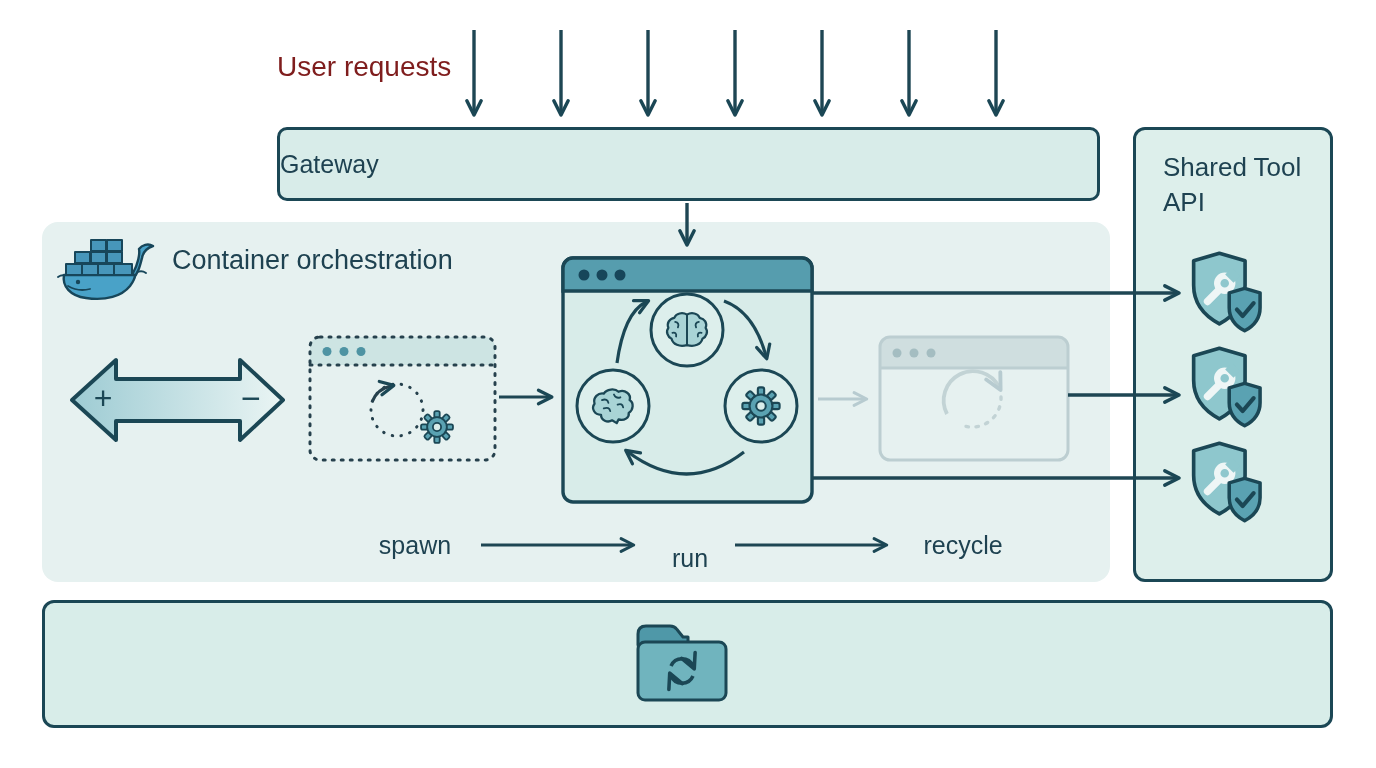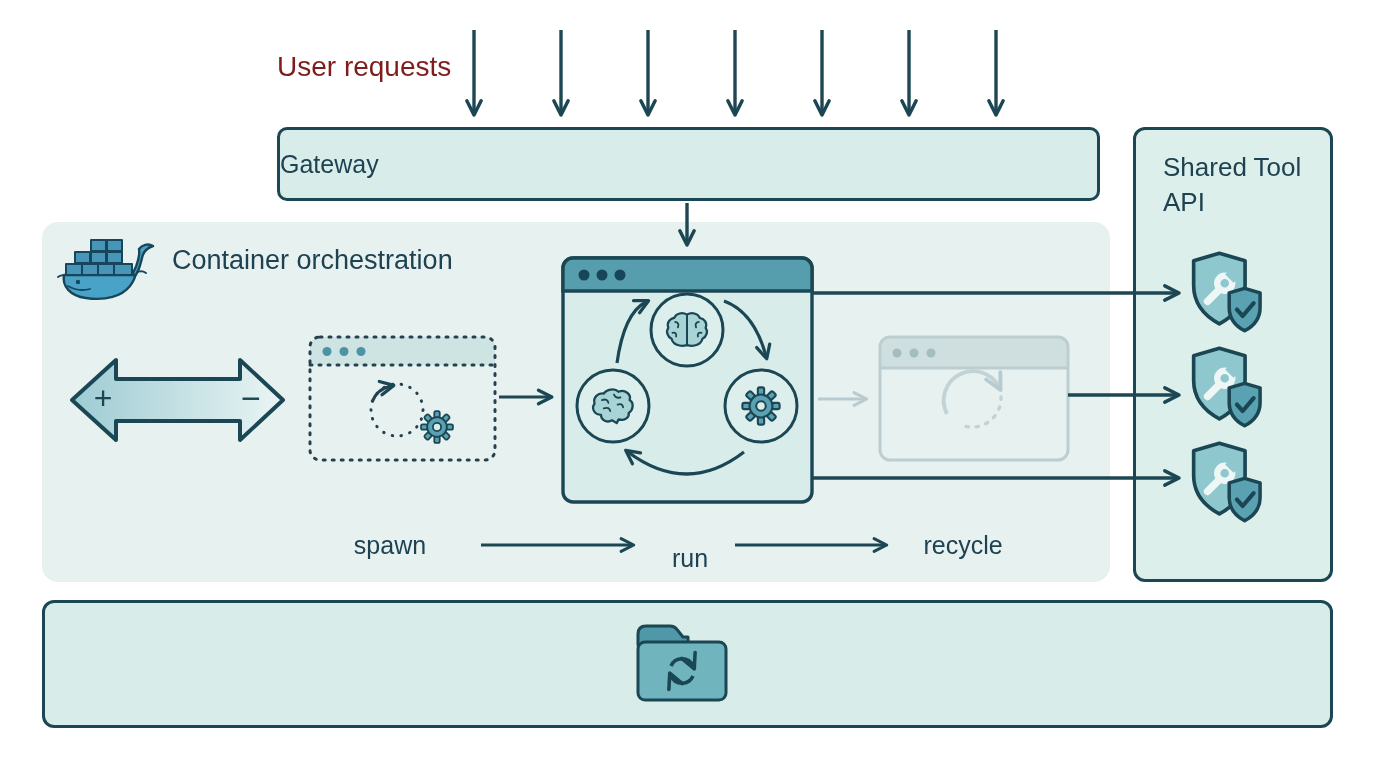--- a/index.html
+++ b/index.html
@@ -23,21 +23,21 @@
     border:3px solid #1b4755;border-radius:12px;z-index:1;
   }
   svg.overlay{position:absolute;left:0;top:0;z-index:2;pointer-events:none;}
   .lbl{position:absolute;z-index:3;white-space:nowrap;}
   .user-requests{left:277px;top:51px;font-size:28px;font-weight:500;color:#7f1d1d;}
   .orch-title{left:172px;top:245px;font-size:27px;font-weight:400;}
   .sign{transform:translate(-50%,-54%);font-weight:500;color:#1b4755;}
   .plus{left:103px;top:400px;font-size:32px;}
   .minus{left:251px;top:400px;font-size:34px;}
   .cycle-lbl{transform:translate(-50%,-50%);font-size:25px;font-weight:500;}
-  .spawn{left:390px;top:545px;} .run{left:690px;top:558px;} .recycle{left:963px;top:545px;}
+  .spawn{left:415px;top:545px;} .run{left:690px;top:558px;} .recycle{left:963px;top:545px;}
   .toolapi-title{
     left:1233px;top:150px;transform:translateX(-50%);width:140px;white-space:normal;
     text-align:left;font-size:26px;font-weight:500;line-height:1.35;
   }
   .fs-label{left:764px;top:652px;font-size:26px;font-weight:500;}
 </style>
 </head>
 <body>
 
 <div class="stage">

